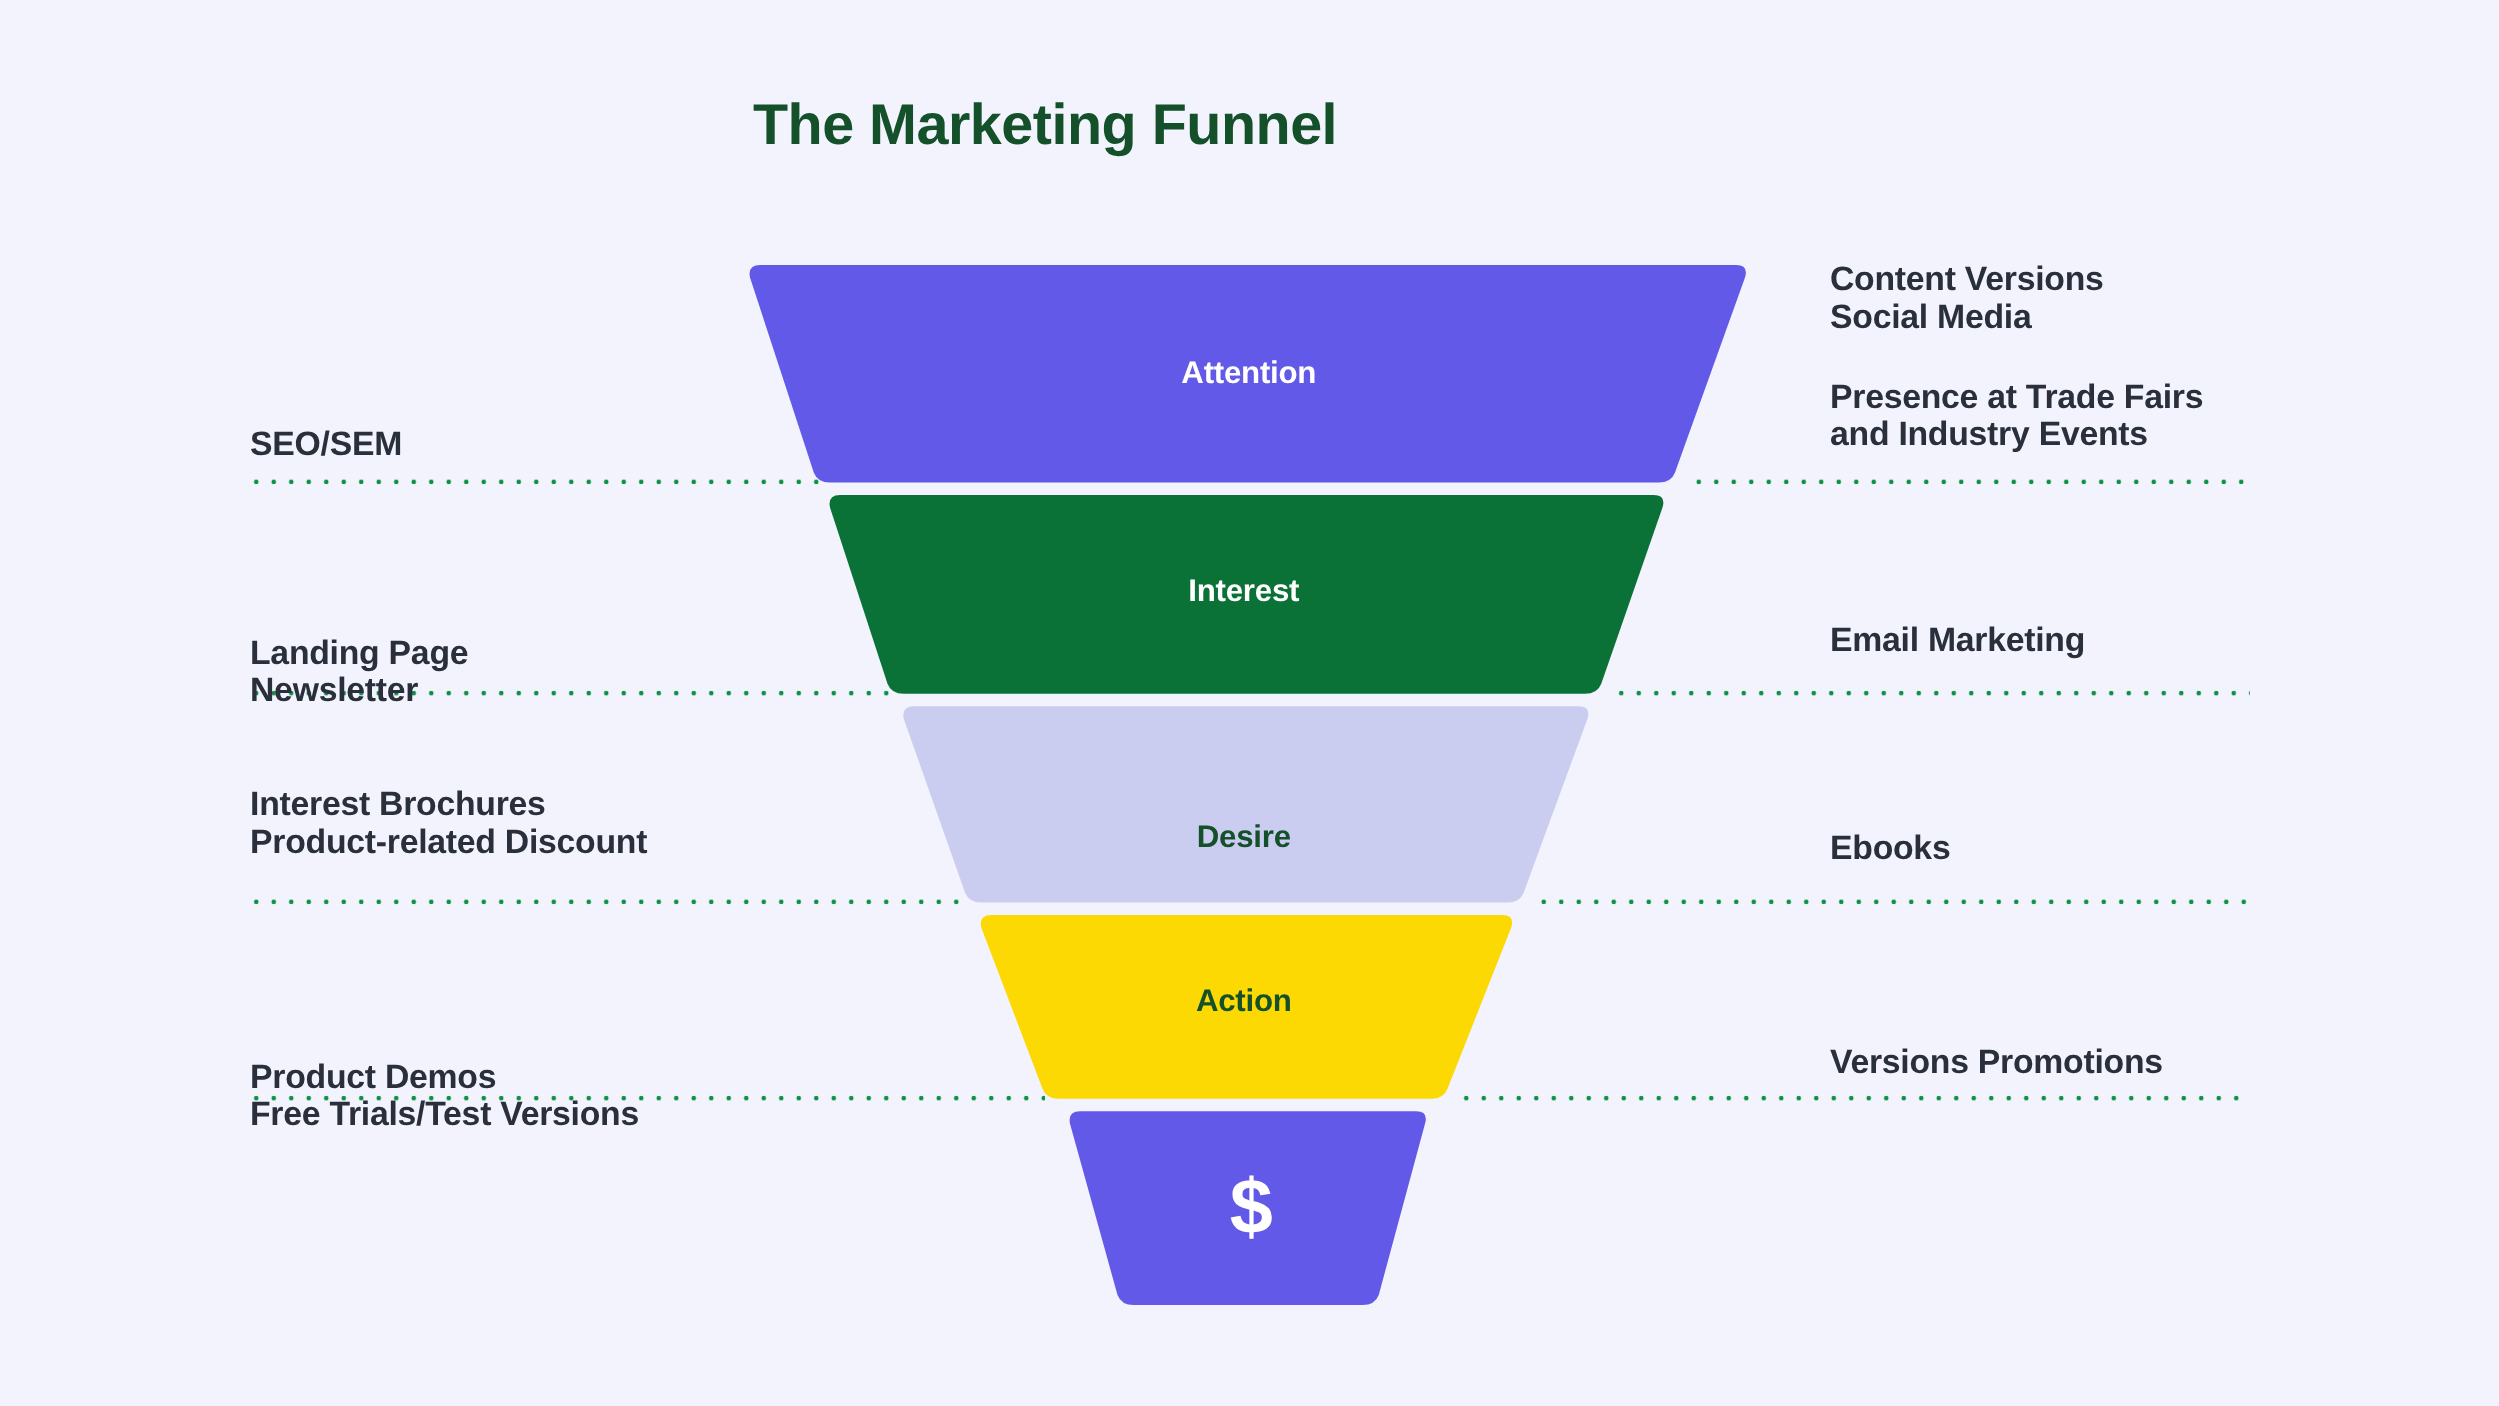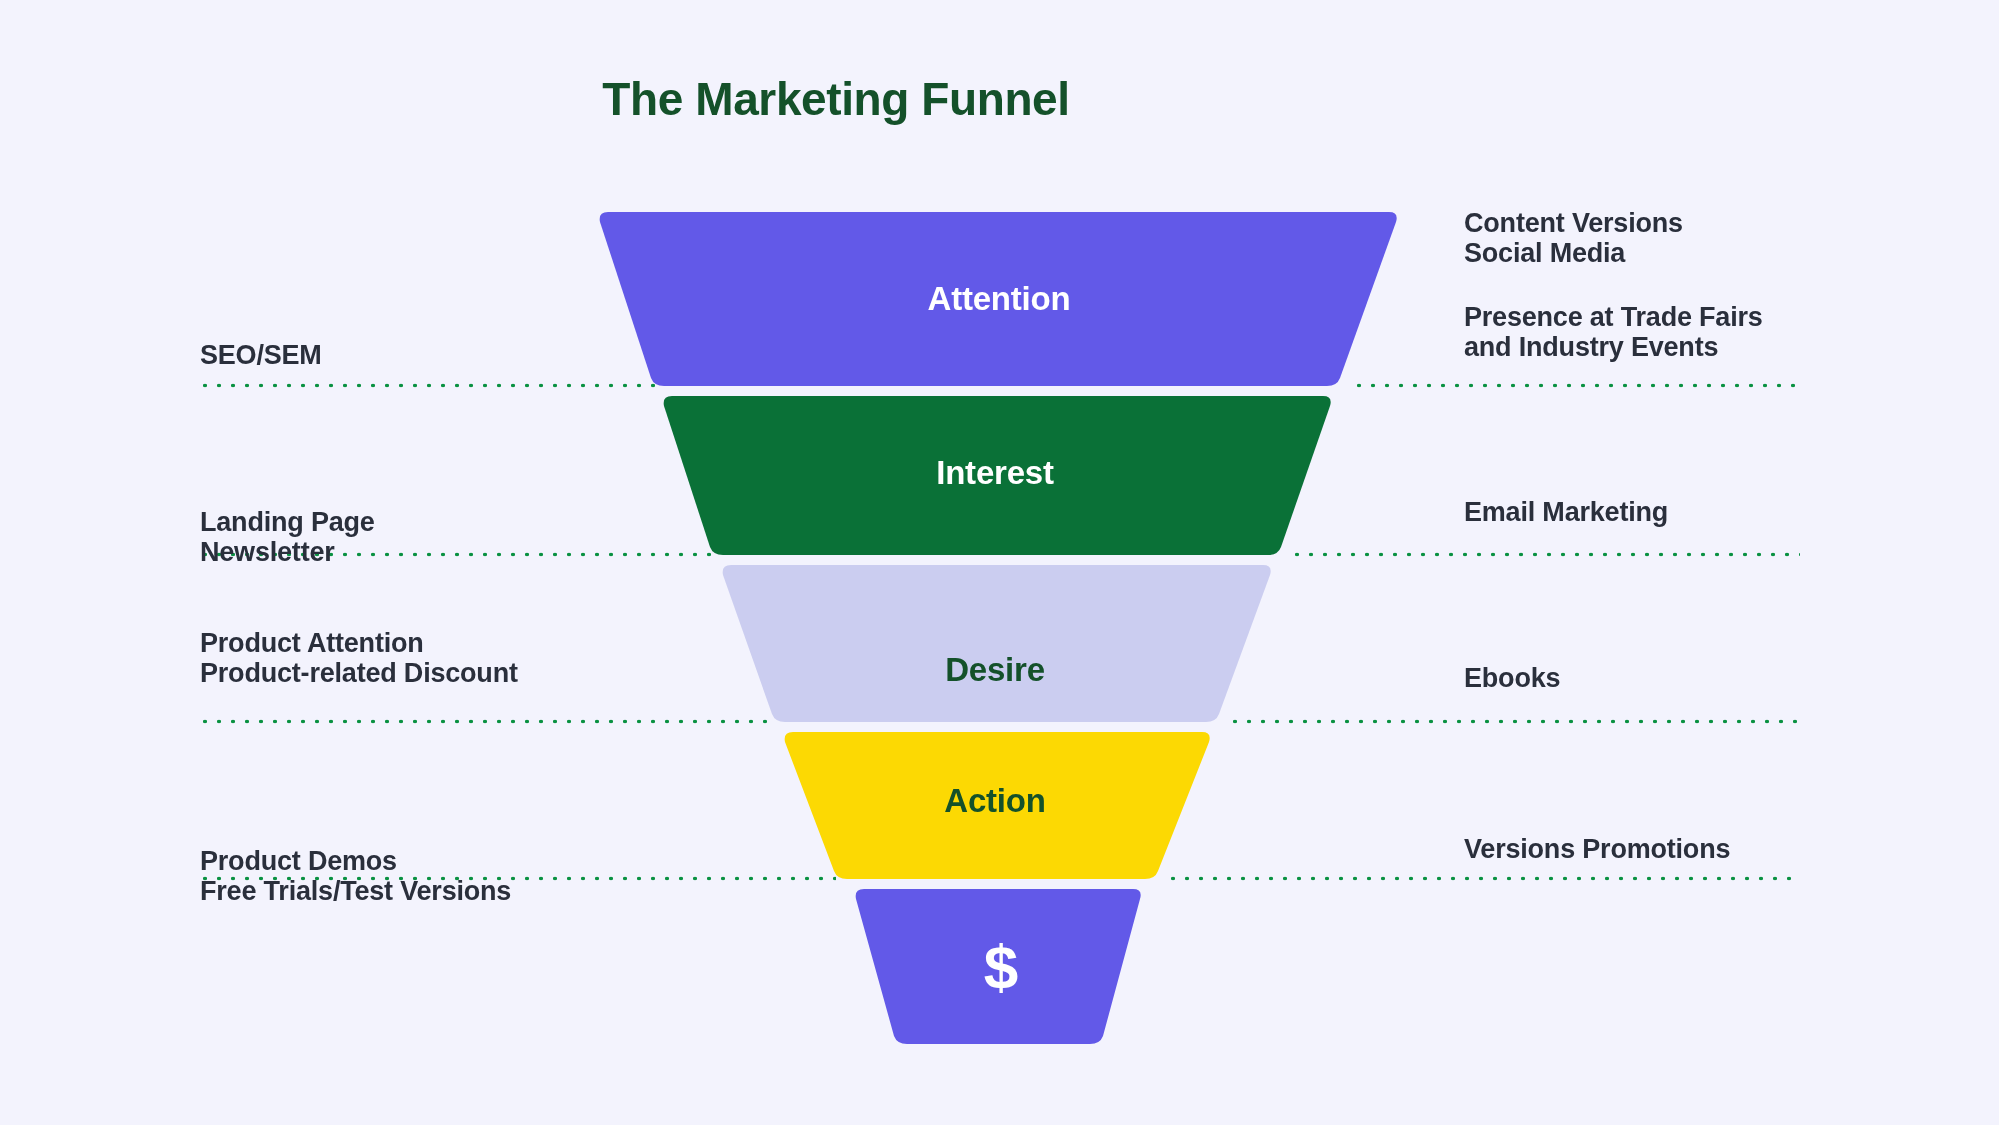--- a/index.html
+++ b/index.html
@@ -51,21 +51,21 @@
     width: 1999px;
     height: 1125px;
     overflow: visible;
   }
   .funnel-shape { pointer-events: auto; }
 
   
   .stage-label {
     position: absolute;
     text-align: right;
-    font-size: 33px;
+    font-size: 25px;
     font-weight: bold;
     letter-spacing: -0.2px;
     white-space: nowrap;
     transform: translate(-50%, -50%);
   }
   .stage-label.on-dark  { color: #ffffff; }
   .stage-label.on-light { color: #14512a; }
 
   #stage-label-0 { left: 999px; top: 299px; }
   #stage-label-1 { left: 995px; top: 473px; }
@@ -150,21 +150,21 @@
   <div class="annotation left" style="left:200px; top:340px;">
     <span class="ln">SEO/SEM</span>
   </div>
 
   <div class="annotation left" style="left:200px; top:463px;margin-top:44px;">
     <span class="ln">Landing Page</span>
     <span class="ln">Newsletter</span>
   </div>
 
   <div class="annotation left" style="left:200px; top:628px;">
-    <span class="ln">Product Attention</span>
+    <span class="ln">Interest Brochures</span>
     <span class="ln">Product-related Discount</span>
   </div>
 
   <div class="annotation left" style="left:200px; top:846px;">
     <span class="ln">Product Demos</span>
     <span class="ln">Free Trials/Test Versions</span>
   </div>
 
   <div class="annotation right" style="left:1464px; top:208px;">
     <span class="ln">Content Versions</span>

